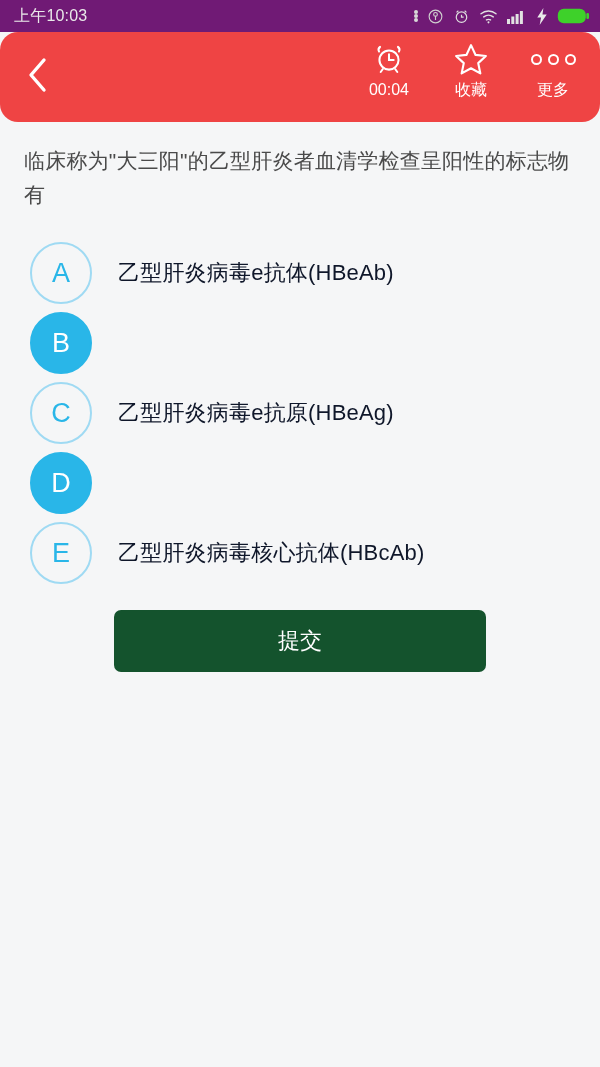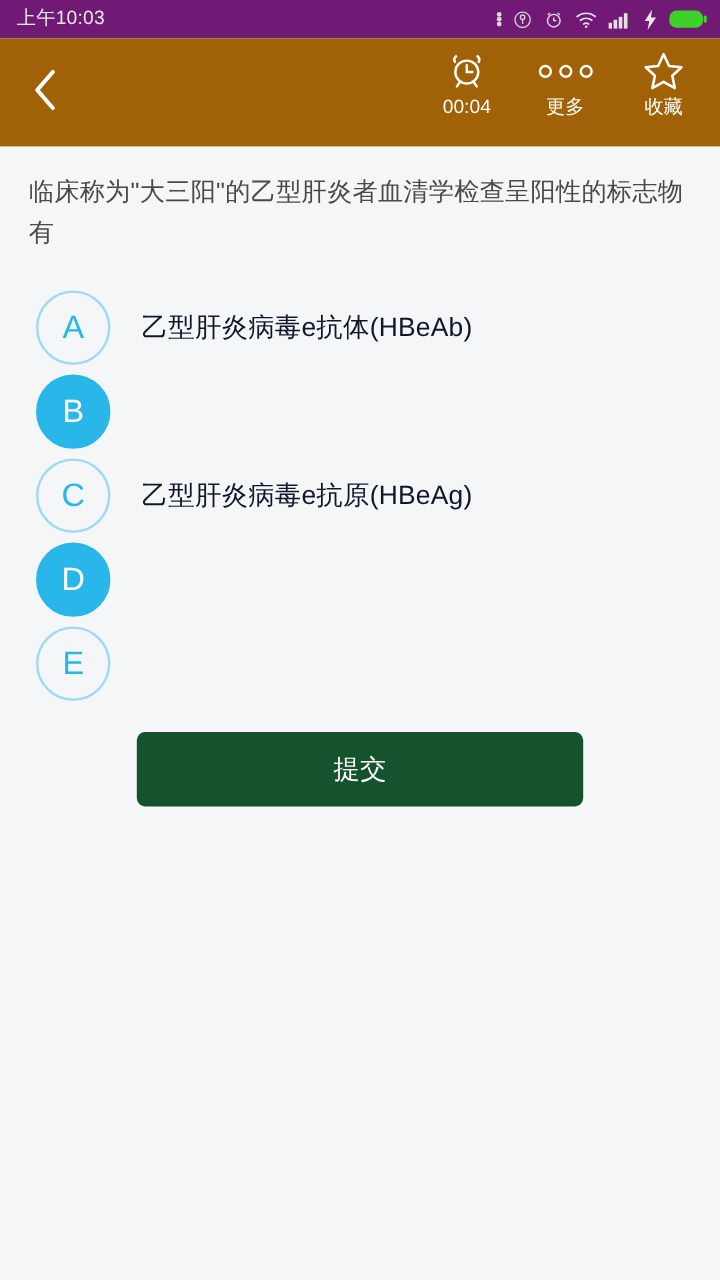--- a/index.html
+++ b/index.html
@@ -49,24 +49,25 @@
     width: 4px;
     height: 4px;
     border-radius: 50%;
     background: #d8d8d8;
     display: block;
   }
 
   
   .header {
     height: 90px;
-    background: #a16207;
+    background: #ef4444;
     display: flex;
     align-items: flex-start;
     position: relative;
+    border-radius: 18px;
   }
   .back-btn {
     width: 76px;
     height: 90px;
     display: flex;
     align-items: center;
     justify-content: center;
   }
   .header-actions {
     position: absolute;
@@ -269,38 +270,38 @@
           <path d="M10.2 25.4 L8.2 28.2"></path>
           <path d="M21.8 25.4 L23.8 28.2"></path>
         </svg>
       </span>
       <span class="hdr-label">00:04</span>
     </div>
 
 
     <div class="hdr-item">
       <span class="hdr-icon">
+        <svg width="34" height="33" viewBox="0 0 32 31" fill="none" stroke="#ffffff" stroke-width="2" stroke-linejoin="round">
+          <polygon points="16,2 20.3,11.2 30,12.2 22.8,18.9 24.8,28.6 16,23.7 7.2,28.6 9.2,18.9 2,12.2 11.7,11.2"></polygon>
+        </svg>
+      </span>
+      <span class="hdr-label">收藏</span>
+    </div>
+
+    <div class="hdr-item">
+      <span class="hdr-icon">
         <span class="three-dots">
             <i></i>
             <i></i>
             <i></i>
           </span>
       </span>
       <span class="hdr-label">更多</span>
     </div>
 
-    <div class="hdr-item">
-      <span class="hdr-icon">
-        <svg width="34" height="33" viewBox="0 0 32 31" fill="none" stroke="#ffffff" stroke-width="2" stroke-linejoin="round">
-          <polygon points="16,2 20.3,11.2 30,12.2 22.8,18.9 24.8,28.6 16,23.7 7.2,28.6 9.2,18.9 2,12.2 11.7,11.2"></polygon>
-        </svg>
-      </span>
-      <span class="hdr-label">收藏</span>
-    </div>
-
   </div>
 </div>
 
 <div class="question">临床称为"大三阳"的乙型肝炎者血清学检查呈阳性的标志物有</div>
 
 <div class="options">
 
   <div class="option-row">
     <div class="bubble off">A</div>
     <div class="opt-text off">乙型肝炎病毒e抗体(HBeAb)</div>
@@ -314,19 +315,20 @@
     <div class="bubble off">C</div>
     <div class="opt-text off">乙型肝炎病毒e抗原(HBeAg)</div>
   </div>
 
   <div class="option-row">
     <div class="bubble on">D</div>
   </div>
 
   <div class="option-row">
     <div class="bubble off">E</div>
+    <div class="opt-text off">乙型肝炎病毒核心抗体(HBcAb)</div>
   </div>
 
 </div>
 
 <div class="submit-wrap">
   <button class="submit-btn">提交</button>
 </div>
 
 </body></html>

